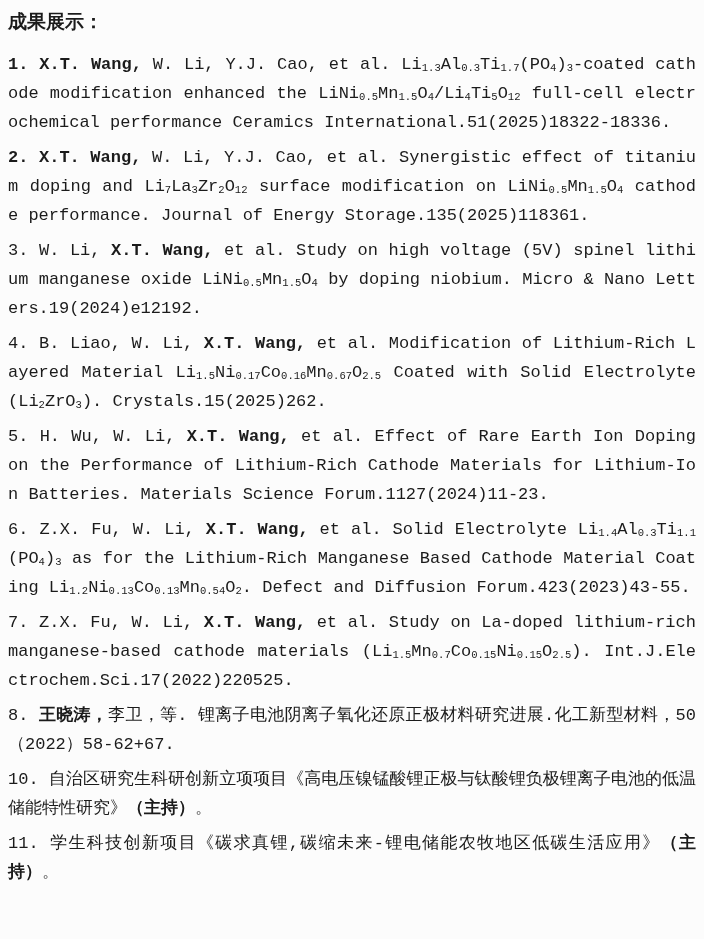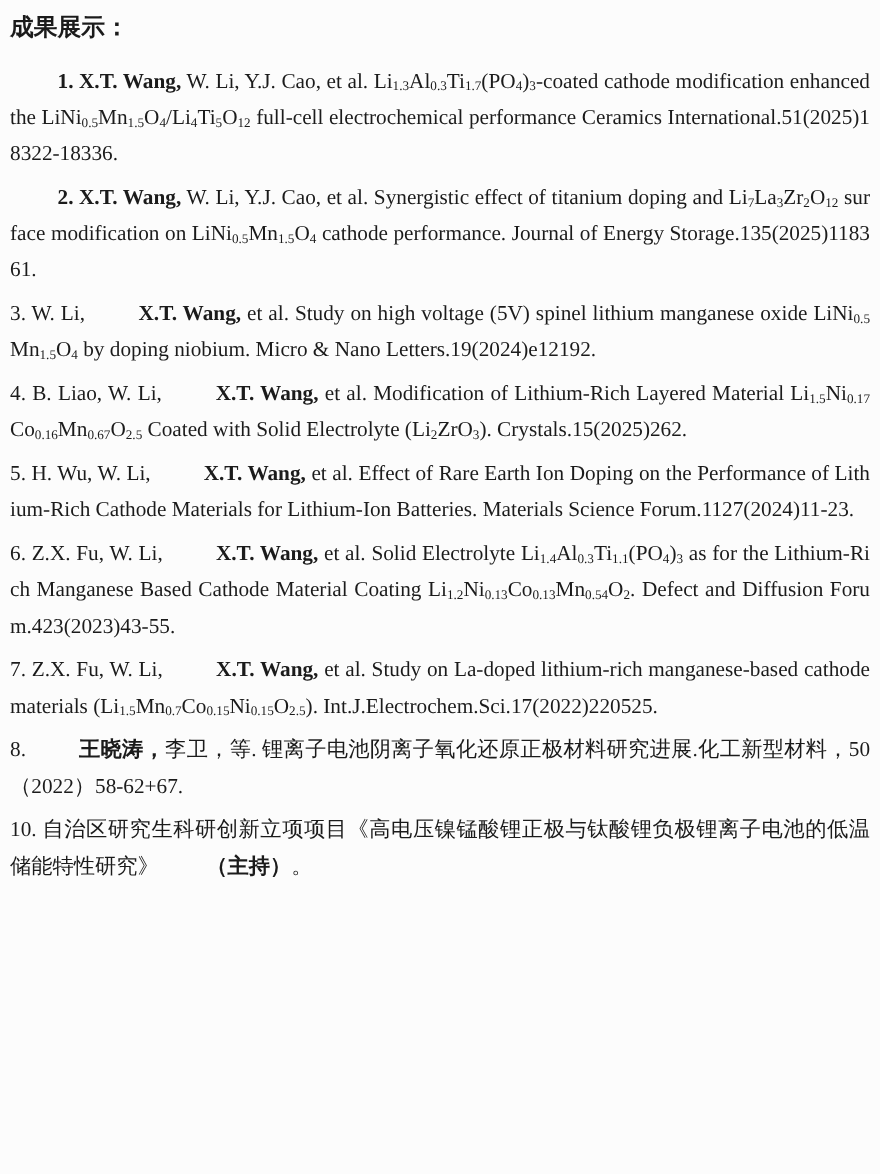--- a/index.html
+++ b/index.html
@@ -10,38 +10,38 @@
   body {
     width: 704px;
     height: 939px;
     box-sizing: border-box;
     overflow: hidden;
     font-family: "Liberation Serif", "DejaVu Serif", serif;
     color: #1b1b1b;
   }
   .doc {
     padding: 8px 8px 6px 8px;
+    font-family: Liberation Mono, monospace;
   }
   .title {
     font-size: 19px;
     font-weight: bold;
     margin: 2px 0 14px 0;
     line-height: 26px;
   }
   .item {
     font-size: 17px;
     line-height: 29px;
     margin: 0 0 6px 0;
     text-align: justify;
     word-break: break-all;
     overflow-wrap: break-word;
   }
   .item .b {
     font-weight: bold;
-    margin-left: 38px;
   }
   .item sub {
     font-size: 0.62em;
     line-height: 0;
     vertical-align: -0.22em;
   }
 </style>
 </head>
 <body>
 
@@ -50,14 +50,15 @@
   <div id="publication-list">
       <p class="item"><span class="b">1. X.T. Wang,</span><span> W. Li, Y.J. Cao, et al. Li<sub>1.3</sub>Al<sub>0.3</sub>Ti<sub>1.7</sub>(PO<sub>4</sub>)<sub>3</sub>-coated cathode modification enhanced the LiNi<sub>0.5</sub>Mn<sub>1.5</sub>O<sub>4</sub>/Li<sub>4</sub>Ti<sub>5</sub>O<sub>12</sub> full-cell electrochemical performance Ceramics International.51(2025)18322-18336.</span></p>
       <p class="item"><span class="b">2. X.T. Wang,</span><span> W. Li, Y.J. Cao, et al. Synergistic effect of titanium doping and Li<sub>7</sub>La<sub>3</sub>Zr<sub>2</sub>O<sub>12</sub> surface modification on LiNi<sub>0.5</sub>Mn<sub>1.5</sub>O<sub>4</sub> cathode performance. Journal of Energy Storage.135(2025)118361.</span></p>
       <p class="item"><span>3. W. Li, </span><span class="b">X.T. Wang,</span><span> et al. Study on high voltage (5V) spinel lithium manganese oxide LiNi<sub>0.5</sub>Mn<sub>1.5</sub>O<sub>4</sub> by doping niobium. Micro &amp; Nano Letters.19(2024)e12192.</span></p>
       <p class="item"><span>4. B. Liao, W. Li, </span><span class="b">X.T. Wang,</span><span> et al. Modification of Lithium-Rich Layered Material Li<sub>1.5</sub>Ni<sub>0.17</sub>Co<sub>0.16</sub>Mn<sub>0.67</sub>O<sub>2.5</sub> Coated with Solid Electrolyte (Li<sub>2</sub>ZrO<sub>3</sub>). Crystals.15(2025)262.</span></p>
       <p class="item"><span>5. H. Wu, W. Li, </span><span class="b">X.T. Wang,</span><span> et al. Effect of Rare Earth Ion Doping on the Performance of Lithium-Rich Cathode Materials for Lithium-Ion Batteries. Materials Science Forum.1127(2024)11-23.</span></p>
       <p class="item"><span>6. Z.X. Fu, W. Li, </span><span class="b">X.T. Wang,</span><span> et al. Solid Electrolyte Li<sub>1.4</sub>Al<sub>0.3</sub>Ti<sub>1.1</sub>(PO<sub>4</sub>)<sub>3</sub> as for the Lithium-Rich Manganese Based Cathode Material Coating Li<sub>1.2</sub>Ni<sub>0.13</sub>Co<sub>0.13</sub>Mn<sub>0.54</sub>O<sub>2</sub>. Defect and Diffusion Forum.423(2023)43-55.</span></p>
       <p class="item"><span>7. Z.X. Fu, W. Li, </span><span class="b">X.T. Wang,</span><span> et al. Study on La-doped lithium-rich manganese-based cathode materials (Li<sub>1.5</sub>Mn<sub>0.7</sub>Co<sub>0.15</sub>Ni<sub>0.15</sub>O<sub>2.5</sub>). Int.J.Electrochem.Sci.17(2022)220525.</span></p>
       <p class="item"><span>8. </span><span class="b">王晓涛，</span><span>李卫，等. 锂离子电池阴离子氧化还原正极材料研究进展.化工新型材料，50（2022）58-62+67.</span></p>
       <p class="item"><span>10. 自治区研究生科研创新立项项目《高电压镍锰酸锂正极与钛酸锂负极锂离子电池的低温储能特性研究》</span><span class="b">（主持）</span><span>。</span></p>
+      <p class="item"><span>11. 学生科技创新项目《碳求真锂,碳缩未来-锂电储能农牧地区低碳生活应用》</span><span class="b">（主持）</span><span>。</span></p>
     </div>
 </div>
 
 </body></html>

